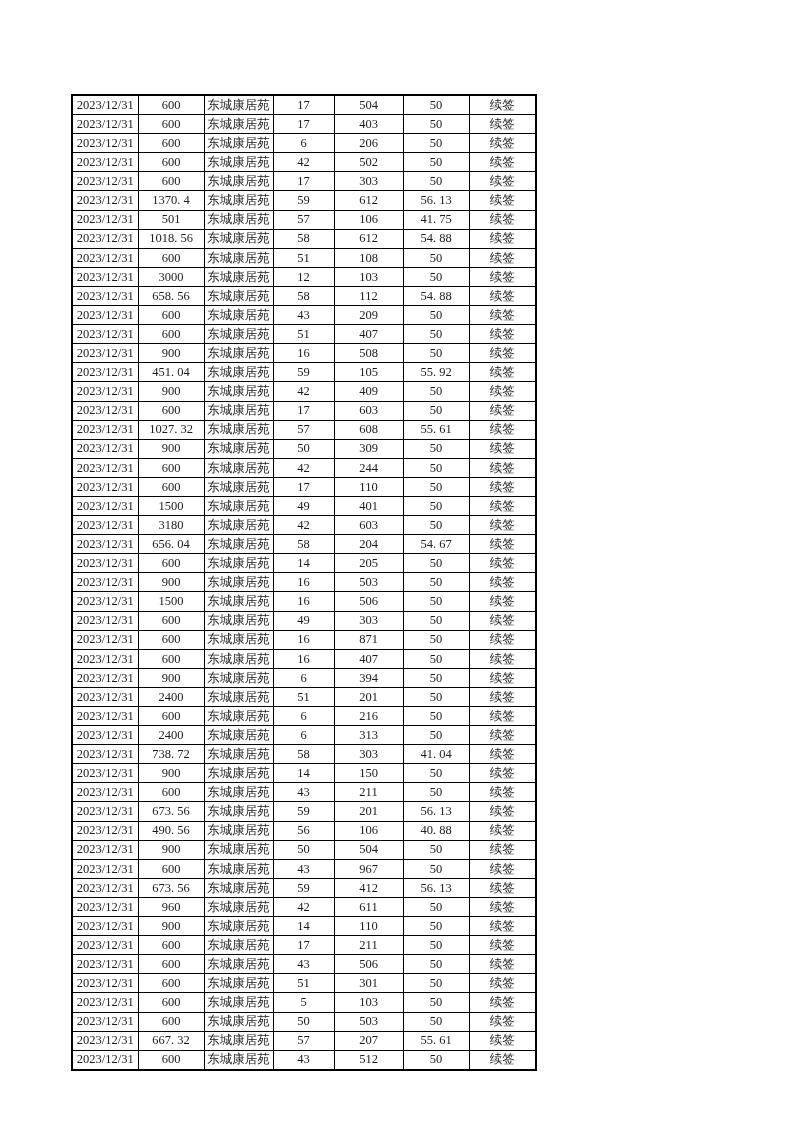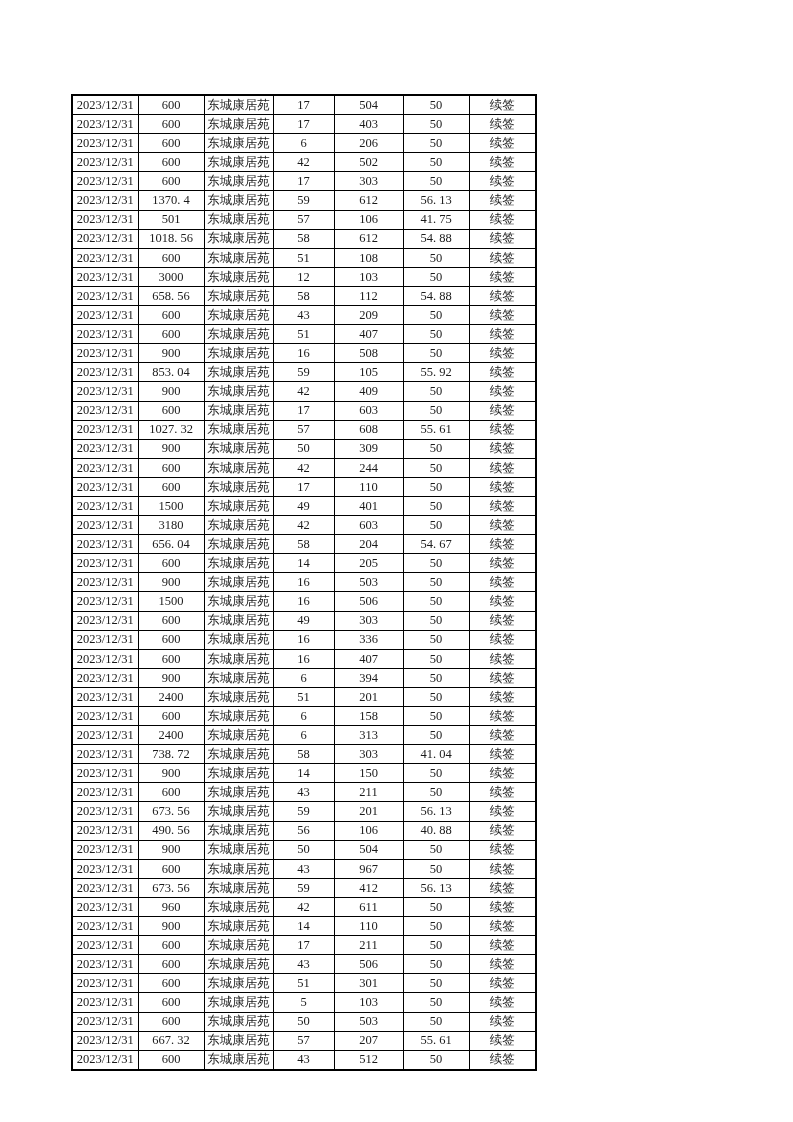--- a/index.html
+++ b/index.html
@@ -179,21 +179,21 @@
           <td>2023/12/31</td>
           <td>900</td>
           <td>东城康居苑</td>
           <td>16</td>
           <td>508</td>
           <td>50</td>
           <td>续签</td>
         </tr>
         <tr>
           <td>2023/12/31</td>
-          <td>853. 04</td>
+          <td>451. 04</td>
           <td>东城康居苑</td>
           <td>59</td>
           <td>105</td>
           <td>55. 92</td>
           <td>续签</td>
         </tr>
         <tr>
           <td>2023/12/31</td>
           <td>900</td>
           <td>东城康居苑</td>
@@ -308,21 +308,21 @@
           <td>49</td>
           <td>303</td>
           <td>50</td>
           <td>续签</td>
         </tr>
         <tr>
           <td>2023/12/31</td>
           <td>600</td>
           <td>东城康居苑</td>
           <td>16</td>
-          <td>336</td>
+          <td>871</td>
           <td>50</td>
           <td>续签</td>
         </tr>
         <tr>
           <td>2023/12/31</td>
           <td>600</td>
           <td>东城康居苑</td>
           <td>16</td>
           <td>407</td>
           <td>50</td>
@@ -344,21 +344,21 @@
           <td>51</td>
           <td>201</td>
           <td>50</td>
           <td>续签</td>
         </tr>
         <tr>
           <td>2023/12/31</td>
           <td>600</td>
           <td>东城康居苑</td>
           <td>6</td>
-          <td>158</td>
+          <td>216</td>
           <td>50</td>
           <td>续签</td>
         </tr>
         <tr>
           <td>2023/12/31</td>
           <td>2400</td>
           <td>东城康居苑</td>
           <td>6</td>
           <td>313</td>
           <td>50</td>

